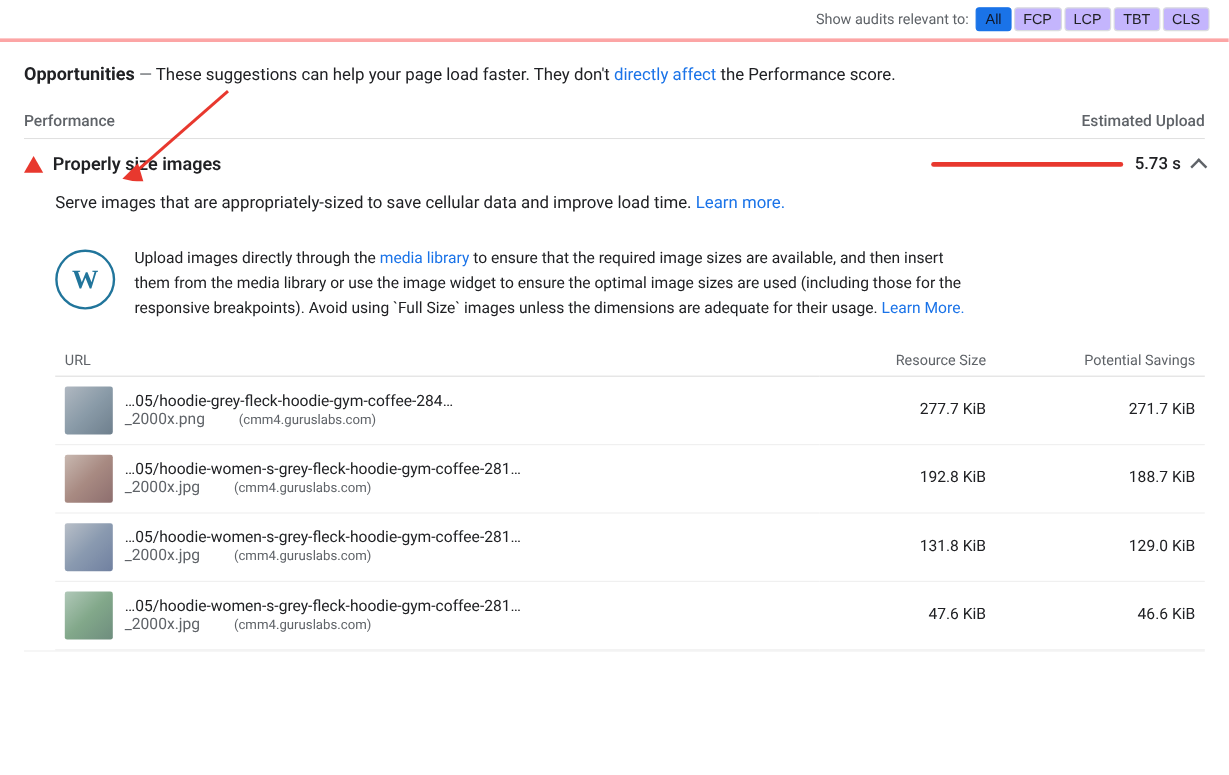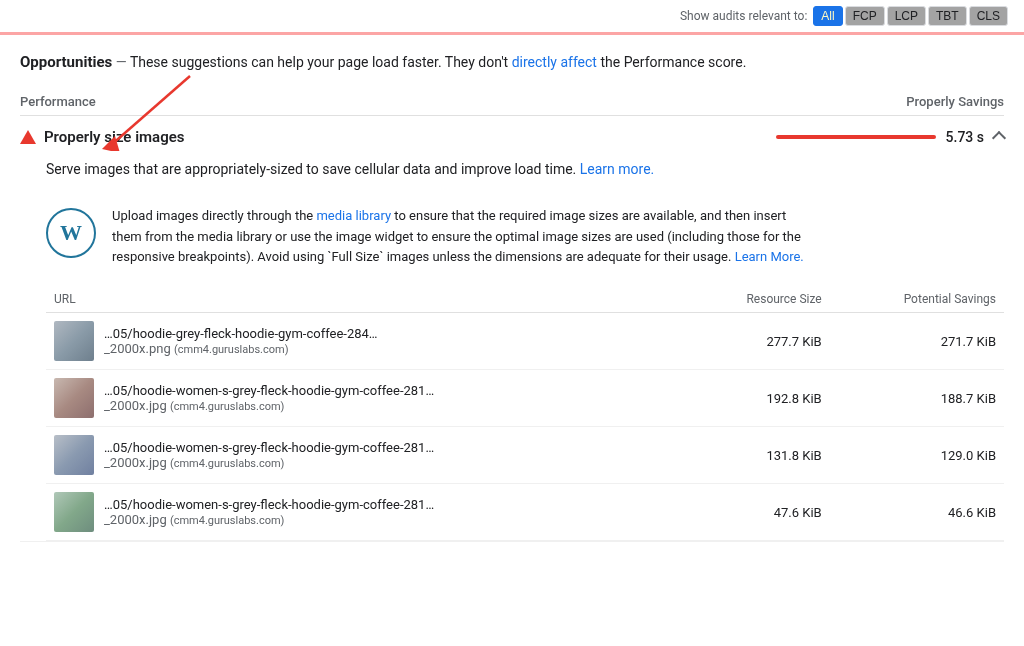--- a/index.html
+++ b/index.html
@@ -30,29 +30,29 @@
 
     .filter-buttons {
       display: flex;
       gap: 2px;
     }
 
     .filter-btn {
       padding: 2px 7px;
       border: 1px solid #dadce0;
       border-radius: 3px;
-      background: #a3a3a3;
+      background: #c4b5fd;
       font-size: 12px;
       cursor: pointer;
       color: #202124;
     }
 
     .filter-btn.active {
       background: #1a73e8;
-      color: #fef9c3;
+      color: #0f172a;
       border-color: #1a73e8;
     }
 
     .main-content {
       padding: 16px 20px 20px 20px;
       position: relative;
     }
 
     .opportunities-header {
       margin-bottom: 12px;
@@ -258,20 +258,21 @@
     }
 
     .url-text {
       font-size: 13px;
       color: #202124;
     }
 
     .url-domain {
       font-size: 11px;
       color: #5f6368;
+      margin-left: 25px;
     }
 
     .size-cell {
       text-align: right;
       white-space: nowrap;
       font-size: 13px;
     }
 
     .thumb-img-1 { background: linear-gradient(135deg, #b0b8c1 0%, #8a9ba8 50%, #6e7f8d 100%); }
     .thumb-img-2 { background: linear-gradient(135deg, #c8b8b0 0%, #a88a82 50%, #8d6e6e 100%); }
@@ -304,21 +305,21 @@
   <div class="opportunities-header">
     <span class="opportunities-title">Opportunities</span>
     <span class="dash"> — </span>
     <span>These suggestions can help your page load faster. They don't</span>
     <a href="#" class="directly-affect-link">directly affect</a>
     <span> </span><span>the Performance score.</span>
   </div>
 
   <div class="columns-header">
     <span>Performance</span>
-    <span>Properly Savings</span>
+    <span>Estimated Upload</span>
   </div>
 
   <div class="opportunity-row">
     <div class="opportunity-title-row">
       <div class="opportunity-title-left">
         <span class="triangle-warning"></span>
         <span class="opportunity-name">Properly size images</span>
       </div>
       <div class="opportunity-savings-right">
         <div class="savings-bar"></div>

